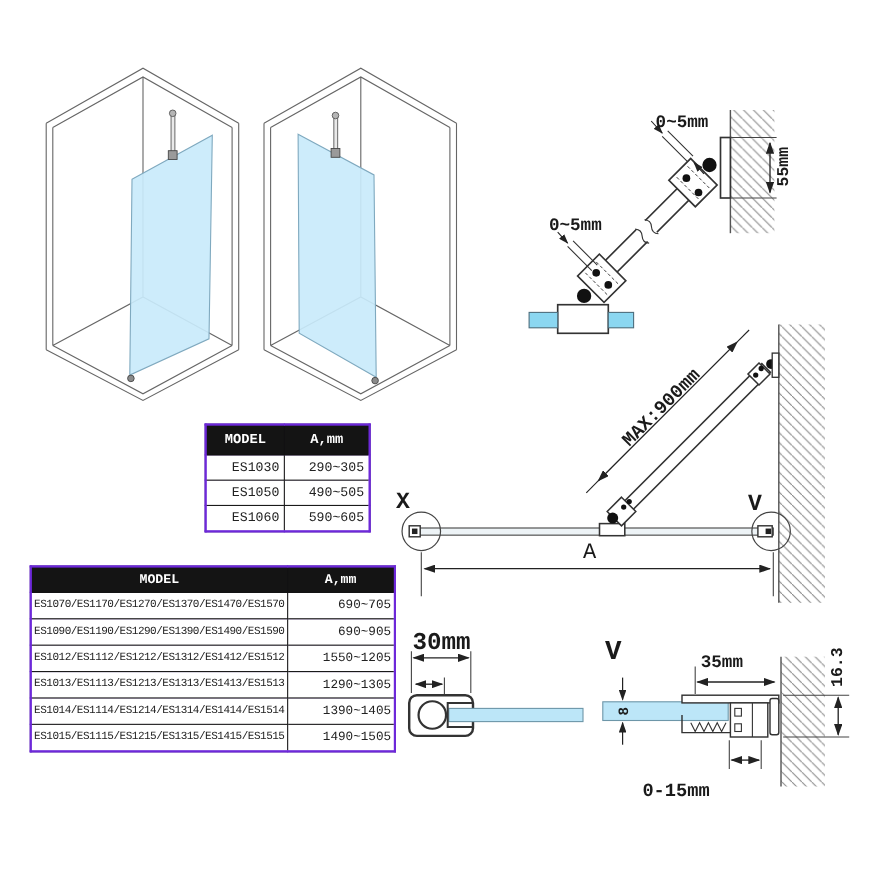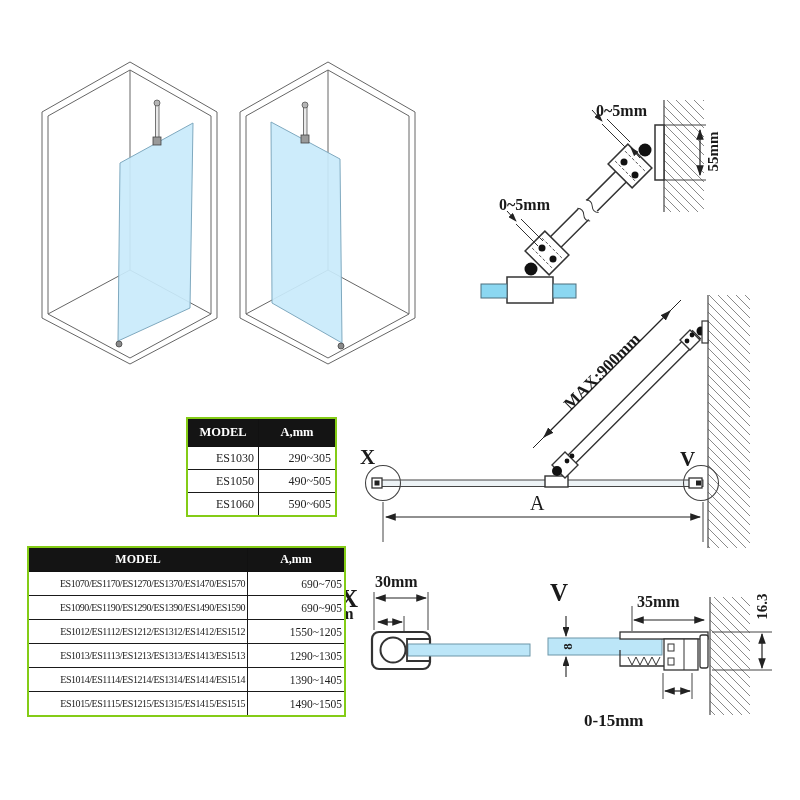--- a/index.html
+++ b/index.html
@@ -1,22 +1,22 @@
 <!DOCTYPE html>
 <html><head>
 <meta charset="utf-8">
 <style>
   html,body{margin:0;padding:0;background:#fff;}
   #canvas{position:relative;width:800px;height:784px;background:#ffffff;overflow:hidden;
-          font-family:Liberation Serif, serif;color:#1a1a1a;}
+          font-family:Liberation Mono, monospace;color:#1a1a1a;}
   #lineart{position:absolute;left:0;top:0;}
   .label{position:absolute;font-weight:bold;color:#1a1a1a;line-height:1;white-space:nowrap;}
   .rot90{transform:rotate(-90deg);transform-origin:center;text-align:center;}
   .rot45{transform:rotate(-45deg);transform-origin:center;text-align:center;}
-  table.spec{position:absolute;border-collapse:collapse;background:#4c1d95;border:2px solid #84cc16;margin-top:32px;}
+  table.spec{position:absolute;border-collapse:collapse;background:#4c1d95;border:2px solid #6d28d9;}
   table.spec th{background:#141414;color:#fff;font-weight:bold;text-align:center;border:1.5px solid #111;}
   table.spec td{border:1.5px solid #1a1a1a;text-align:right;color:#222;background:#fff;}
   table.small-spec th{font-size:12.5px;padding:6px 4px;}
   table.small-spec td{font-size:12px;padding:3px 4px;height:16px;}
   table.big-spec th{font-size:12px;padding:4px 3px;}
   table.big-spec td{height:17px;padding:3px 2px;}
   table.big-spec td.model-cell{font-size:10px;letter-spacing:-0.45px;}
   table.big-spec td.amm-cell{font-size:11.5px;}
   td.model-cell{white-space:nowrap;}
 </style>
@@ -156,21 +156,21 @@
   <div class="label" style="left:596px;top:103px;font-size:16px;">0~5mm</div>
   <div class="label" style="left:499px;top:197px;font-size:16px;">0~5mm</div>
   <div class="label rot90" style="left:683px;top:144px;width:60px;font-size:15px;">55mm</div>
 
   <div class="label rot45" style="left:542px;top:363px;width:120px;font-size:17px;">MAX:900mm</div>
   <div class="label" style="left:360px;top:447px;font-size:21px;">X</div>
   <div class="label" style="left:680px;top:449px;font-size:21px;">V</div>
   <div class="label" style="left:530px;top:493px;font-size:20px;font-weight:400;">A</div>
 
   <div class="label" style="left:340px;top:586px;font-size:25px;">X</div>
-  <div class="label" style="left:375px;top:574px;font-size:16px;">30mm</div>
+  <div class="label" style="left:375px;top:574px;font-size:22px;">30mm</div>
   <div class="label" style="left:311px;top:606px;font-size:16px;">16mm</div>
 
   <div class="label" style="left:550px;top:580px;font-size:25px;">V</div>
   <div class="label" style="left:637px;top:594px;font-size:16px;">35mm</div>
   <div class="label rot90" style="left:742px;top:599px;width:40px;font-size:15px;">16.3</div>
   <div class="label rot90" style="left:557px;top:640px;width:20px;font-size:13px;">8</div>
   <div class="label" style="left:584px;top:712px;font-size:17px;">0-15mm</div>
 
   <table class="spec small-spec" style="left:186px;top:385px;">
     <thead>

